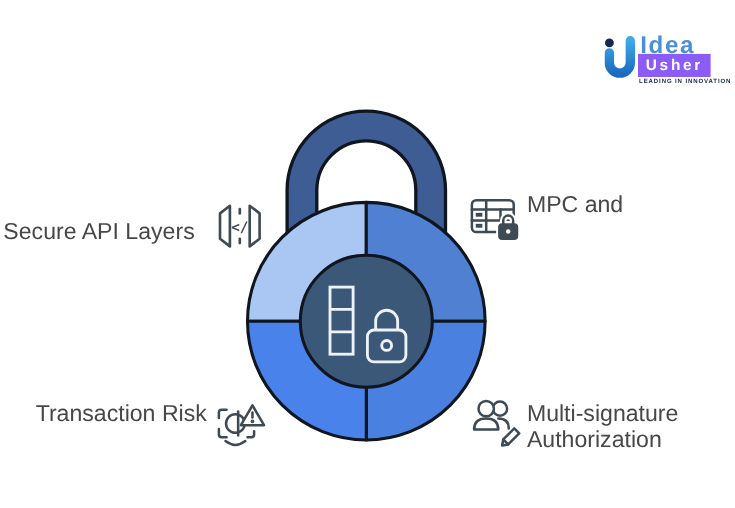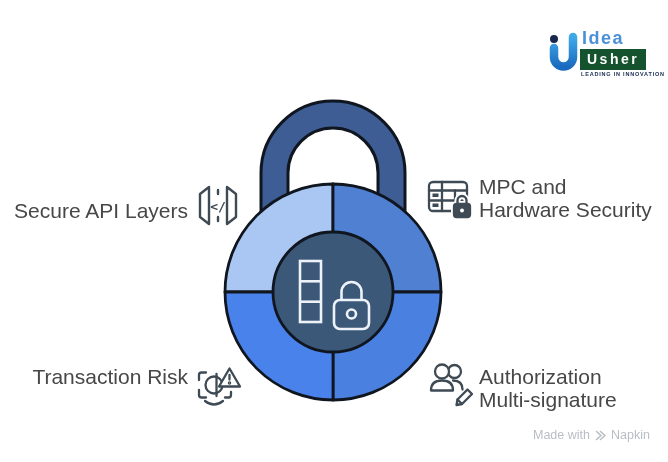--- a/index.html
+++ b/index.html
@@ -14,25 +14,25 @@
     white-space:nowrap;
   }
   .feature-label.right-align{text-align:right;}
   
   .side-icon{position:absolute;}
   .side-icon svg{display:block;}
   
   .logo{position:absolute;left:545px;top:28px;width:116px;height:54px;}
   .logo-u{position:absolute;left:0;top:4px;}
   .logo-idea{
-    position:absolute;left:37px;top:0px;font-size:18px;font-weight:700;
+    position:absolute;left:37px;top:0px;font-size:22px;font-weight:700;
     color:#4A90D9;letter-spacing:1.5px;
   }
   .logo-usher{
-    position:absolute;left:35px;top:21px;background:#14532d;color:#ffffff;
+    position:absolute;left:35px;top:21px;background:#8b5cf6;color:#ffffff;
     font-size:14px;font-weight:700;letter-spacing:2.5px;padding:2px 7px 3px 7px;
   }
   .logo-tagline{
     position:absolute;left:36px;top:43px;font-size:5.5px;font-weight:700;
     color:#16294D;letter-spacing:0.8px;white-space:nowrap;
   }
   
   .made-with{
     position:absolute;left:533px;top:428px;display:flex;align-items:center;
     gap:4px;font-size:12.5px;color:#B9BEC4;
@@ -60,36 +60,35 @@
       <line x1="300" y1="301.7" x2="321" y2="301.7"></line>
     </g>
 
     <g fill="none" stroke="#EDF2F9" stroke-width="2.6">
       <path d="M341.5 300 v-8 a10 10 0 0 1 20 0 v8"></path>
       <rect x="334" y="300" width="35" height="29" rx="6"></rect>
       <circle cx="351.5" cy="314" r="4.5"></circle>
     </g>
   </svg>
 
-  <div class="feature-label right-align" style="right:480px;top:200px;">
+  <div class="feature-label right-align" style="right:491px;top:200px;">
     <div>Secure API Layers</div>
   </div>
 
   <div class="feature-label" style="left:479px;top:176px;">
     <div>MPC and</div>
-    <div>Hardware Security</div>
   </div>
 
   <div class="feature-label right-align" style="right:480px;top:366px;margin-left:24px;">
     <div>Transaction Risk</div>
   </div>
 
   <div class="feature-label" style="left:479px;top:366px;">
+    <div>Multi-signature</div>
     <div>Authorization</div>
-    <div>Multi-signature</div>
   </div>
 
   <div class="side-icon" style="left:196px;top:183px;">
     <svg width="44" height="45" viewBox="0 0 44 45" fill="none" stroke="#3E4A54" stroke-width="2.4" stroke-linejoin="round" stroke-linecap="round">
       <path d="M13 4 L4 11 V34 L13 41 Z"></path>
       <path d="M31 4 L40 11 V34 L31 41 Z"></path>
       <line x1="22" y1="7" x2="22" y2="11"></line>
       <line x1="22" y1="34" x2="22" y2="38"></line>
       <text x="22" y="27.5" text-anchor="middle" stroke="none" fill="#3E4A54" font-family="'DejaVu Sans Mono', monospace" font-size="13" font-weight="bold">&lt;/</text>
     </svg>
@@ -156,22 +155,14 @@
         </linearGradient>
       </defs>
       <path d="M9 16 V25 A9.5 9.5 0 0 0 28 25 V5" fill="none" stroke="url(#ug)" stroke-width="8.5" stroke-linecap="round"></path>
       <circle cx="9" cy="7" r="4" fill="#16294D"></circle>
     </svg>
     <div class="logo-idea">Idea</div>
     <div class="logo-usher">Usher</div>
     <div class="logo-tagline">LEADING IN INNOVATION</div>
   </div>
 
-  <div class="made-with">
-    <span>Made with</span>
-    <svg width="13" height="13" viewBox="0 0 13 13" fill="none" stroke="#B9BEC4" stroke-width="1.6" stroke-linecap="round" stroke-linejoin="round">
-      <path d="M2.5 2.5 L7 6.5 L2.5 10.5"></path>
-      <path d="M6.5 2.5 L11 6.5 L6.5 10.5"></path>
-    </svg>
-    <span>Napkin</span>
-  </div>
 
 </div>
 
 </body></html>

